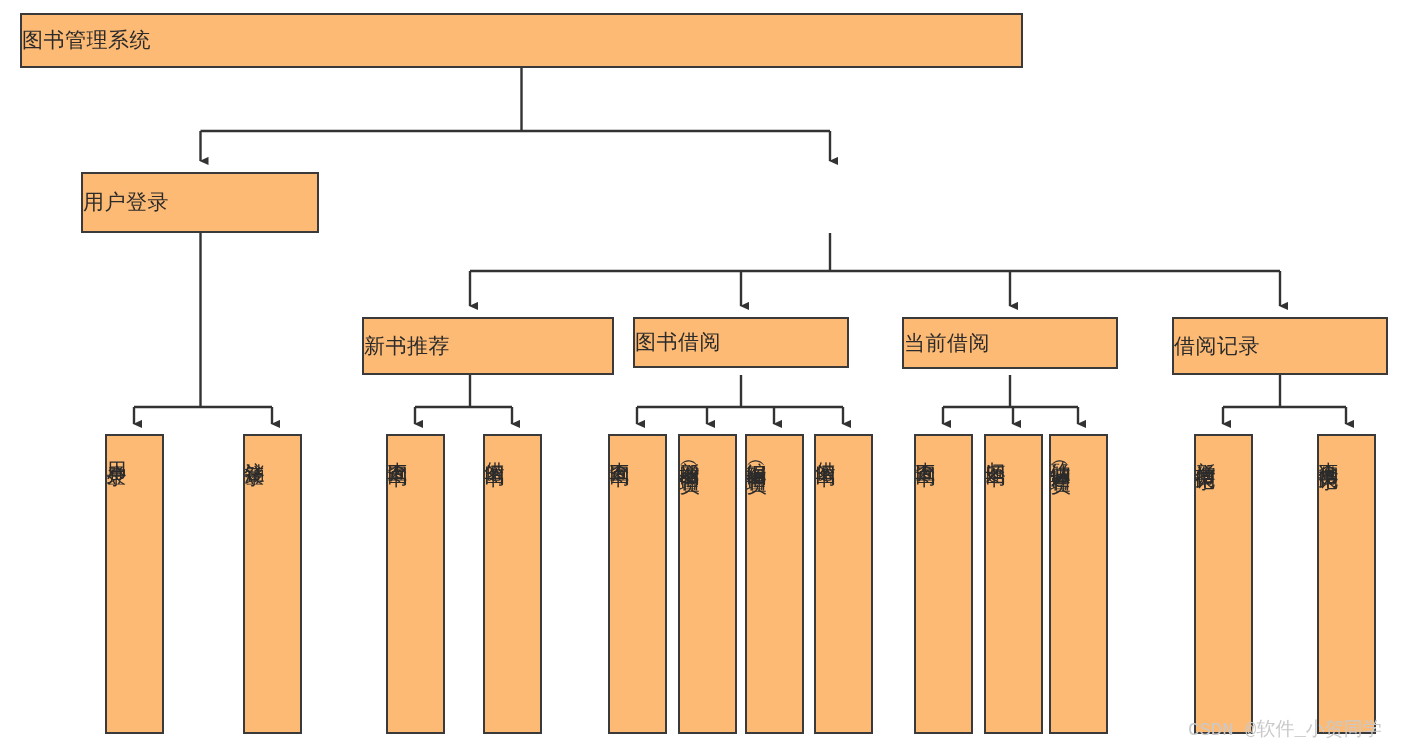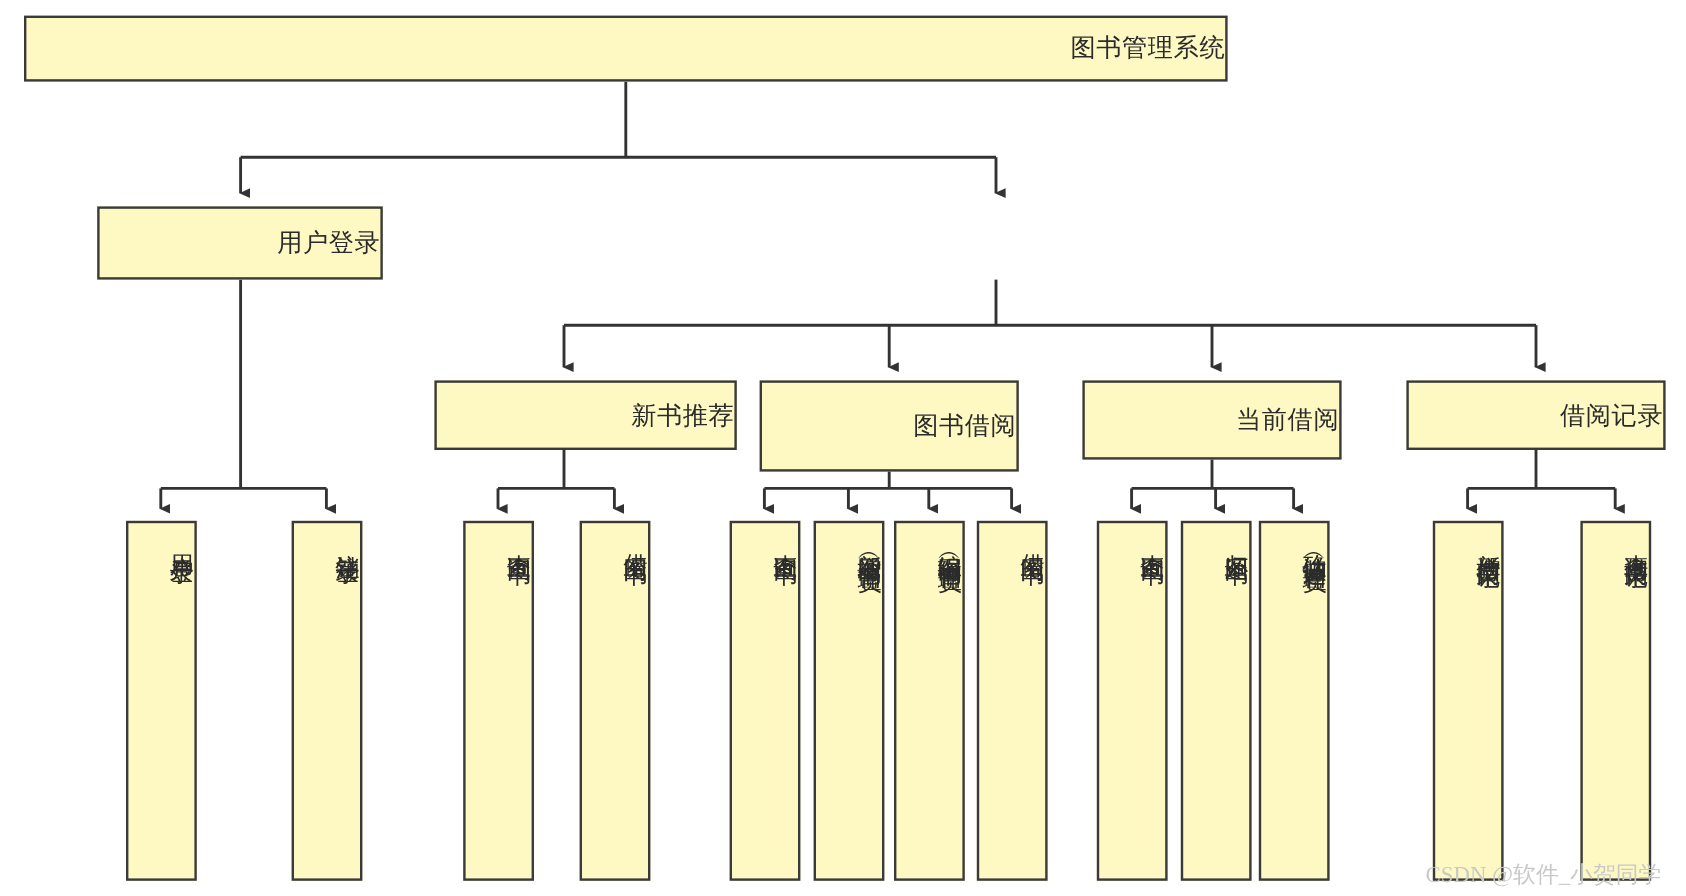--- a/index.html
+++ b/index.html
@@ -22,25 +22,25 @@
     position: absolute;
     left: 0;
     top: 0;
     width: 1405px;
     height: 747px;
     pointer-events: none;
   }
   .node {
     position: absolute;
     box-sizing: border-box;
-    background: #fef9c3;
+    background: #fdba74;
     border: 2px solid #3a3a3a;
     display: flex;
     align-items: center;
-    justify-content: flex-end;
+    justify-content: flex-start;
     z-index: 2;
   }
   .node-label {
     color: #2b2b2b;
     font-size: 21px;
     line-height: 1.18;
     letter-spacing: 0.5px;
     white-space: nowrap;
     text-align: center;
   }
@@ -58,21 +58,21 @@
     letter-spacing: 2px;
     line-height: 1;
     white-space: nowrap;
   }
   .watermark {
     position: absolute;
     color: #c9c9c9;
     font-size: 19px;
     white-space: nowrap;
     z-index: 5;
-    font-family: Liberation Serif, serif;
+    font-family: Liberation Mono, monospace;
   }
 </style>
 </head>
 <body>
 
 <div id="diagram-root" style="background: rgb(255, 255, 255);">
 
   <svg class="connector-layer" viewBox="0 0 1405 747" xmlns="http://www.w3.org/2000/svg">
     <defs>
       <marker id="arrowhead" markerWidth="9" markerHeight="9" refX="4.5" refY="8" orient="auto" markerUnits="userSpaceOnUse">
@@ -127,24 +127,24 @@
     <span class="node-label" style="color: rgb(43, 43, 43);">图书管理系统</span>
   </div>
 
   <div class="node horizontal" style="left: 81px; top: 172px; width: 238px; height: 61px; border-color: rgb(58, 58, 58);">
     <span class="node-label" style="color: rgb(43, 43, 43);">用户登录</span>
   </div>
 
   <div class="node horizontal" style="left: 362px; top: 317px; width: 252px; height: 58px; border-color: rgb(58, 58, 58);">
     <span class="node-label" style="color: rgb(43, 43, 43);">新书推荐</span>
   </div>
-  <div class="node horizontal" style="left: 633px; top: 317px; width: 216px; height: 76px; border-color: rgb(58, 58, 58);">
+  <div class="node horizontal" style="left: 633px; top: 317px; width: 216px; height: 51px; border-color: rgb(58, 58, 58);">
     <span class="node-label" style="color: rgb(43, 43, 43);">图书借阅</span>
   </div>
-  <div class="node horizontal" style="left: 902px; top: 317px; width: 216px; height: 66px; border-color: rgb(58, 58, 58);">
+  <div class="node horizontal" style="left: 902px; top: 317px; width: 216px; height: 52px; border-color: rgb(58, 58, 58);">
     <span class="node-label" style="color: rgb(43, 43, 43);">当前借阅</span>
   </div>
   <div class="node horizontal" style="left: 1172px; top: 317px; width: 216px; height: 58px; border-color: rgb(58, 58, 58);">
     <span class="node-label" style="color: rgb(43, 43, 43);">借阅记录</span>
   </div>
 
   <div class="node vertical" style="left: 105px; top: 434px; width: 59px; height: 300px; border-color: rgb(58, 58, 58);">
     <span class="node-label" style="color: rgb(43, 43, 43);">用户登录</span>
   </div>
   <div class="node vertical" style="left: 243px; top: 434px; width: 59px; height: 300px; border-color: rgb(58, 58, 58);">

